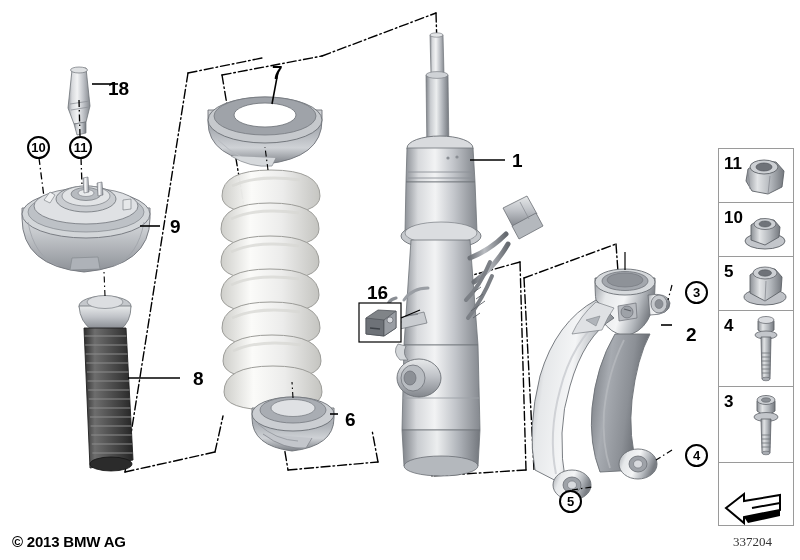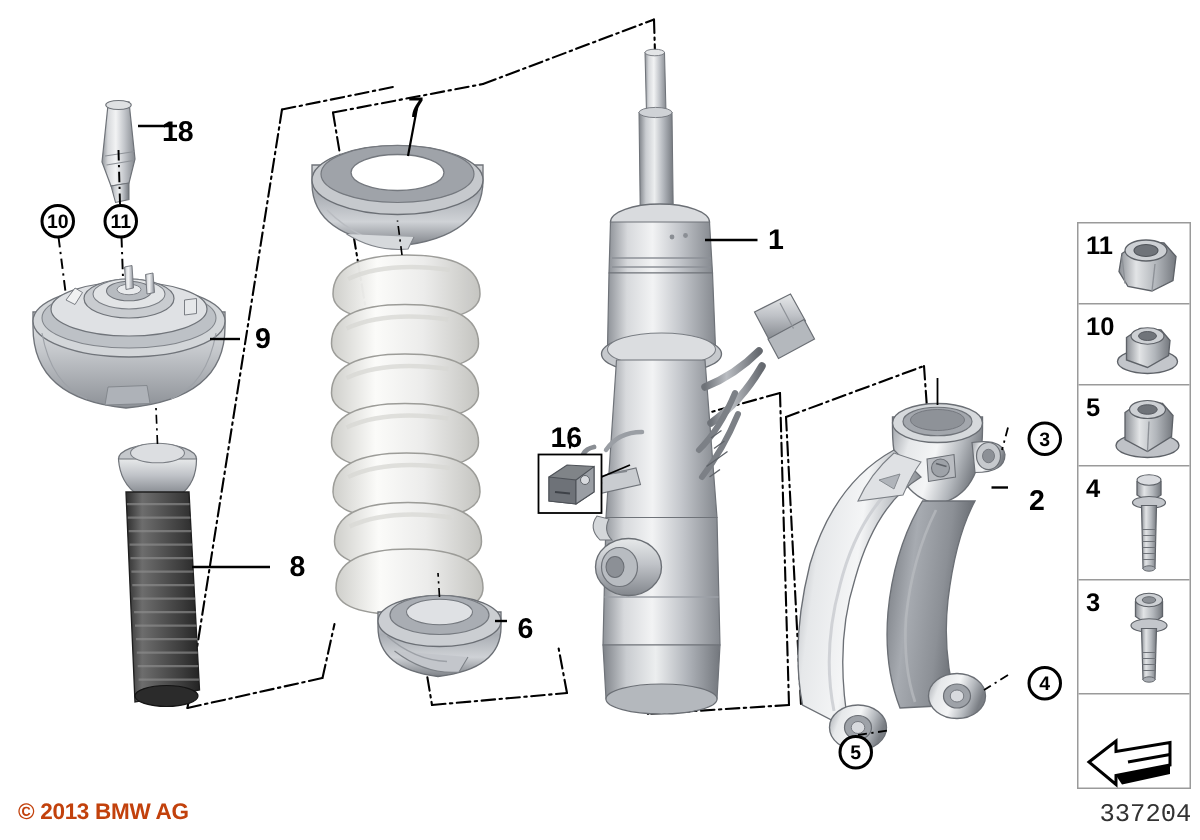--- a/index.html
+++ b/index.html
@@ -83,29 +83,29 @@
     bottom: 0;
     width: 52px;
   }
   .copyright {
     position: absolute;
     left: 12px;
     top: 533px;
     font-family: "Liberation Sans", sans-serif;
     font-weight: bold;
     font-size: 15px;
-    color: #c2410c;
+    color: #000000;
     letter-spacing: -0.2px;
   }
   .diagram-id {
     position: absolute;
     left: 733px;
     top: 534px;
-    font-family: Liberation Mono, monospace;
-    font-size: 17px;
+    font-family: Liberation Serif, serif;
+    font-size: 13px;
     color: #333333;
   }
   .arrow-box {
     position: absolute;
     left: 718px;
     top: 486px;
     width: 76px;
     height: 40px;
   }
 </style>

